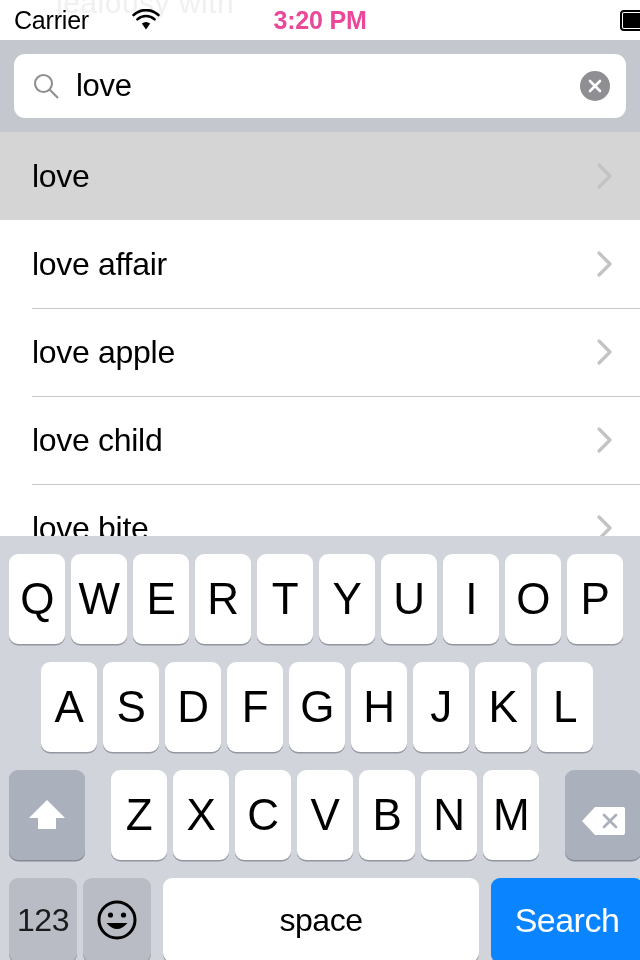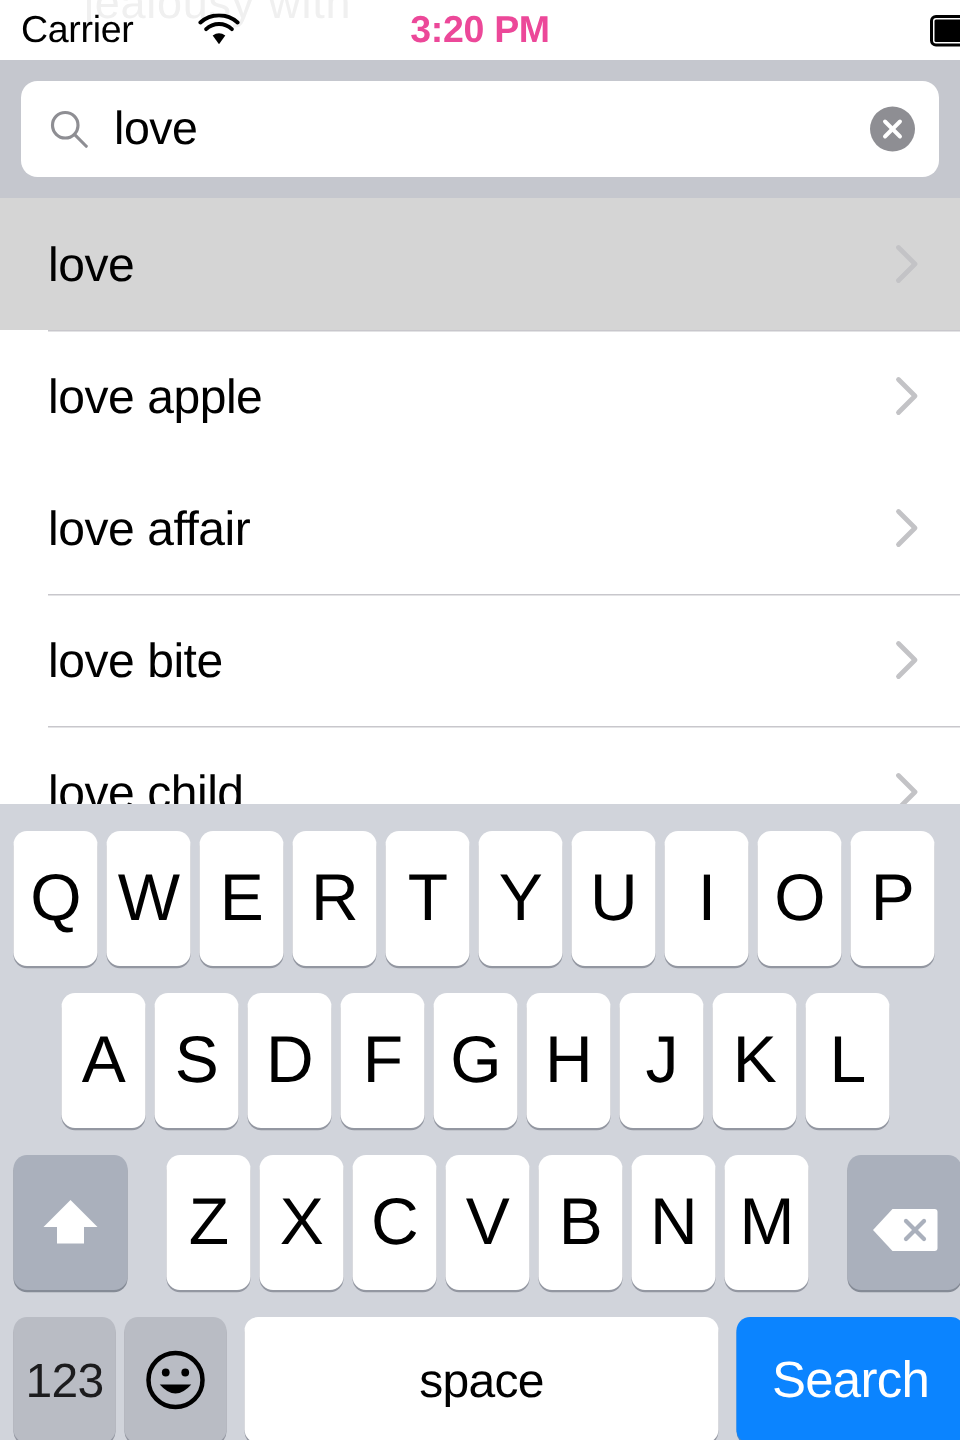--- a/index.html
+++ b/index.html
@@ -327,53 +327,53 @@
     <div class="result-row selected no-sep">
 
       <span class="label">love</span>
       <span class="chevron">
         <svg width="18" height="30" viewBox="0 0 18 30">
           <polyline points="3,4 14,15 3,26" stroke="#c3c3c6" stroke-width="3.2" fill="none" stroke-linecap="round" stroke-linejoin="round"></polyline>
         </svg>
       </span>
     </div>
 
+    <div class="result-row no-sep">
+
+      <span class="label">love affair</span>
+      <span class="chevron">
+        <svg width="18" height="30" viewBox="0 0 18 30">
+          <polyline points="3,4 14,15 3,26" stroke="#c3c3c6" stroke-width="3.2" fill="none" stroke-linecap="round" stroke-linejoin="round"></polyline>
+        </svg>
+      </span>
+    </div>
+
     <div class="result-row">
       <span class="separator"></span>
       <span class="label">love apple</span>
       <span class="chevron">
         <svg width="18" height="30" viewBox="0 0 18 30">
           <polyline points="3,4 14,15 3,26" stroke="#c3c3c6" stroke-width="3.2" fill="none" stroke-linecap="round" stroke-linejoin="round"></polyline>
         </svg>
       </span>
     </div>
 
-    <div class="result-row no-sep">
-
-      <span class="label">love affair</span>
+    <div class="result-row">
+      <span class="separator"></span>
+      <span class="label">love child</span>
       <span class="chevron">
         <svg width="18" height="30" viewBox="0 0 18 30">
           <polyline points="3,4 14,15 3,26" stroke="#c3c3c6" stroke-width="3.2" fill="none" stroke-linecap="round" stroke-linejoin="round"></polyline>
         </svg>
       </span>
     </div>
 
     <div class="result-row">
       <span class="separator"></span>
       <span class="label">love bite</span>
-      <span class="chevron">
-        <svg width="18" height="30" viewBox="0 0 18 30">
-          <polyline points="3,4 14,15 3,26" stroke="#c3c3c6" stroke-width="3.2" fill="none" stroke-linecap="round" stroke-linejoin="round"></polyline>
-        </svg>
-      </span>
-    </div>
-
-    <div class="result-row">
-      <span class="separator"></span>
-      <span class="label">love child</span>
       <span class="chevron">
         <svg width="18" height="30" viewBox="0 0 18 30">
           <polyline points="3,4 14,15 3,26" stroke="#c3c3c6" stroke-width="3.2" fill="none" stroke-linecap="round" stroke-linejoin="round"></polyline>
         </svg>
       </span>
     </div>
 
   </div>
 
   <div class="keyboard">

